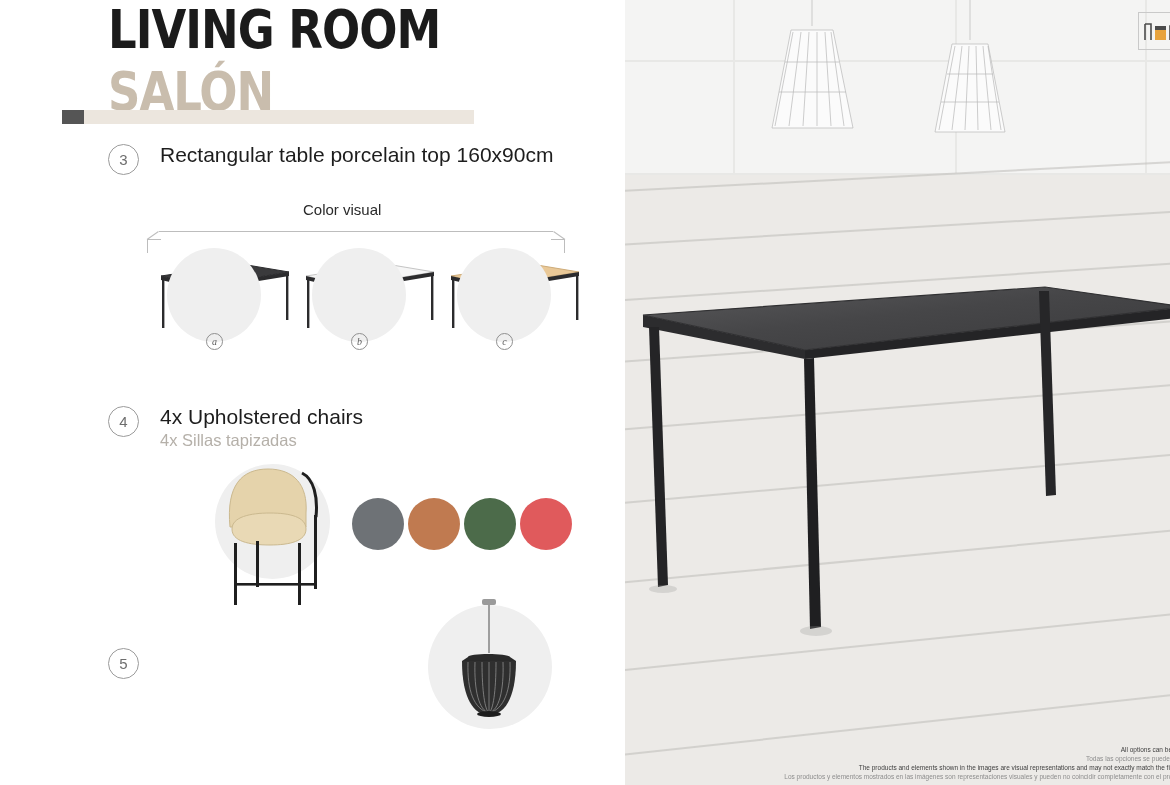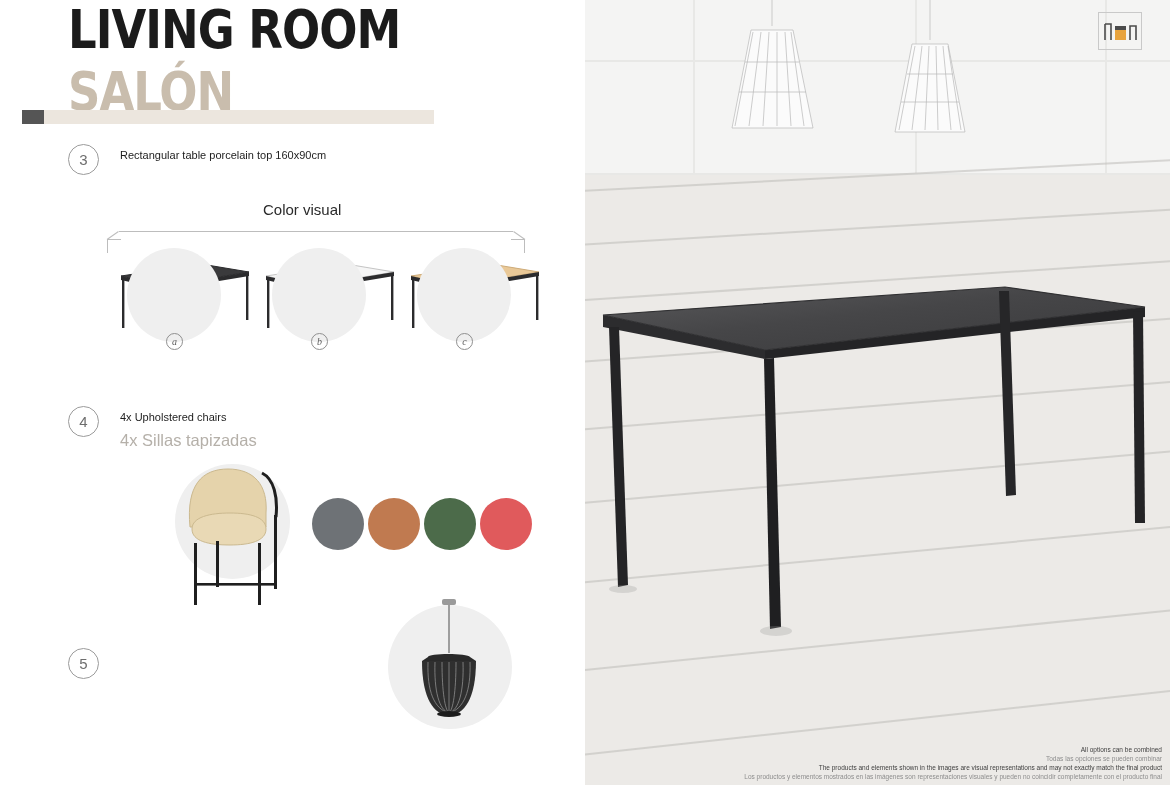--- a/index.html
+++ b/index.html
@@ -4,21 +4,21 @@
 <style>
   * { box-sizing: border-box; }
   html, body { margin:0; padding:0; }
   body {
     width:1170px; height:785px;
     background:#ffffff;
     font-family:"Liberation Sans", sans-serif;
     overflow:hidden;
     position:relative;
   }
-  .page { position:relative; width:1055px; height:785px; }
+  .page { position:relative; width:1055px; height:785px;margin-left:40px; }
 
   
   .left { position:absolute; left:0; top:0; width:585px; height:785px; }
 
   .title-block { position:absolute; left:68px; top:0px; }
   .title-en {
     font-family:"DejaVu Sans", sans-serif;
     font-weight:bold;
     font-size:45px;
     letter-spacing:-1px;
@@ -48,21 +48,21 @@
   
   .item-row { position:absolute; display:flex; align-items:flex-start; }
   .num-circle {
     width:31px; height:31px; border-radius:50%;
     border:1px solid #9b9b9b; color:#6d6d6d;
     display:flex; align-items:center; justify-content:center;
     font-size:15px; font-family:"Liberation Sans", sans-serif;
     flex:0 0 auto;
   }
   .item-text { margin-left:21px; }
-  .item-en { font-size:11px; color:#1d1d1d; line-height:22px; white-space:nowrap; }
+  .item-en { font-size:21px; color:#1d1d1d; line-height:22px; white-space:nowrap; }
   .item-es { font-size:16.5px; color:#b5b0a9; line-height:22px; margin-top:1px; white-space:nowrap; }
 
   
   .color-options-label {
     position:absolute; left:263px; top:201px;
     font-size:15px; color:#2a2a2a;
   }
   .bracket { position:absolute; left:107px; top:231px; width:418px; height:22px; }
   .bracket .ln { position:absolute; background:#bdbdbd; }
 

